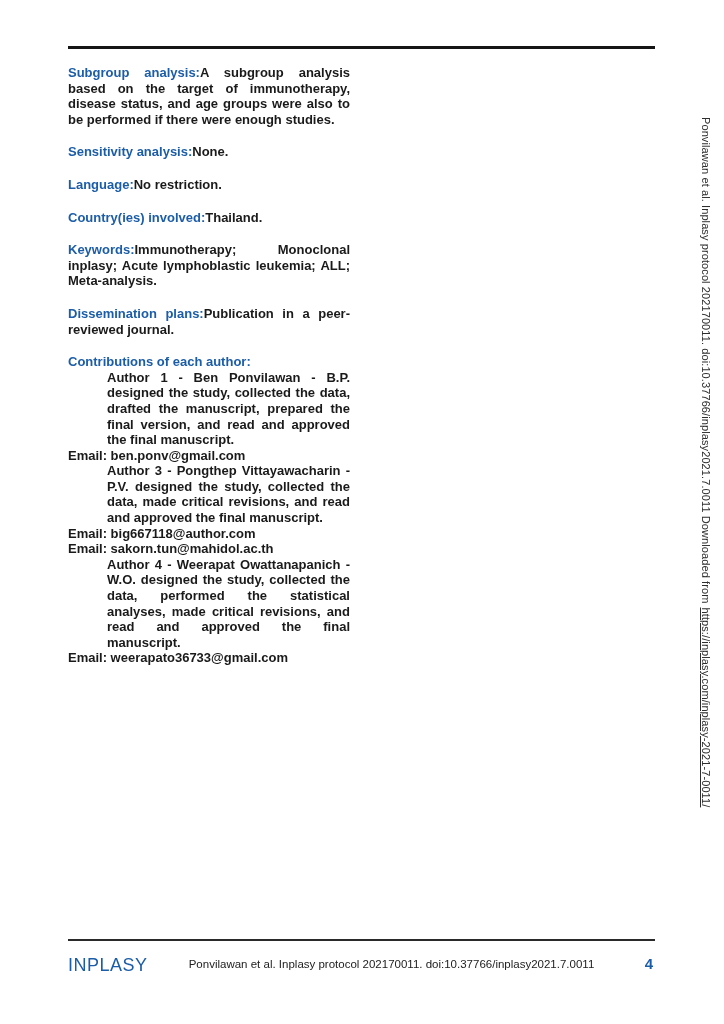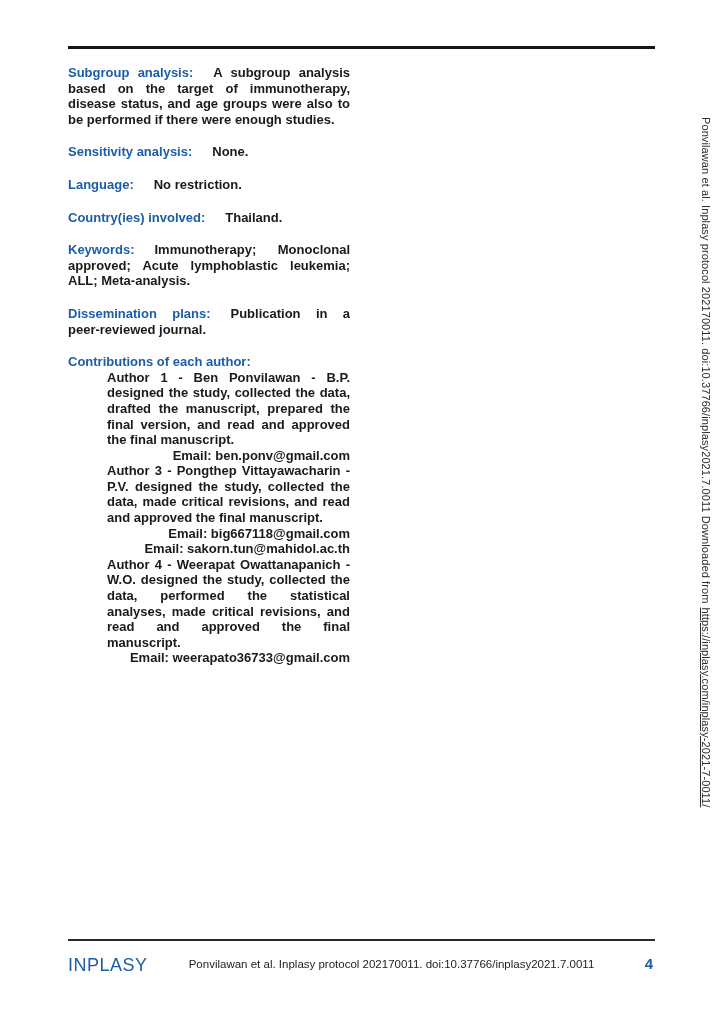--- a/index.html
+++ b/index.html
@@ -32,31 +32,31 @@
     font-size: 13px;
     line-height: 15.6px;
     font-weight: 700;
     text-align: justify;
   }
   .para {
     margin: 0 0 17px 0;
   }
   .section-label {
     color: var(--accent, #1c5da8);
-    margin-right: 20px;
+    margin-right: 0;
   }
   .contrib-heading {
     color: var(--accent, #1c5da8);
   }
   .contrib-text {
     text-align: justify;
     margin-left: 39px;
   }
   .contrib-email {
-    text-align: right;
+    text-align: left;
   }
   .sidebar-citation {
     position: absolute;
     left: 712px;
     top: 117px;
     transform-origin: 0 0;
     transform: rotate(90deg);
     white-space: nowrap;
     font-size: 11px;
     font-weight: 400;
@@ -118,32 +118,32 @@
   <div class="content-column">
 
     <p class="para"><span class="section-label">Subgroup analysis:</span><span>A subgroup analysis based on the target of immunotherapy, disease status, and age groups were also to be performed if there were enough studies.</span></p>
 
     <p class="para"><span class="section-label">Sensitivity analysis:</span><span>None.</span></p>
 
     <p class="para"><span class="section-label">Language:</span><span>No restriction.</span></p>
 
     <p class="para"><span class="section-label">Country(ies) involved:</span><span>Thailand.</span></p>
 
-    <p class="para"><span class="section-label">Keywords:</span><span>Immunotherapy; Monoclonal approved; Acute lymphoblastic leukemia; ALL; Meta-analysis.</span></p>
+    <p class="para"><span class="section-label">Keywords:</span><span>Immunotherapy; Monoclonal inplasy; Acute lymphoblastic leukemia; ALL; Meta-analysis.</span></p>
 
     <p class="para"><span class="section-label">Dissemination plans:</span><span>Publication in a peer-reviewed journal.</span></p>
 
     <div>
       <div class="contrib-heading">Contributions of each author:</div>
 
       <div class="contrib-text">Author 1 - Ben Ponvilawan - B.P. designed the study, collected the data, drafted the manuscript, prepared the final version, and read and approved the final manuscript.</div>
       <div class="contrib-email">Email: ben.ponv@gmail.com</div>
 
       <div class="contrib-text">Author 3 - Pongthep Vittayawacharin - P.V. designed the study, collected the data, made critical revisions, and read and approved the final manuscript.</div>
-      <div class="contrib-email">Email: big667118@gmail.com</div>
+      <div class="contrib-email">Email: big667118@author.com</div>
 
       <div class="contrib-email">Email: sakorn.tun@mahidol.ac.th</div>
 
       <div class="contrib-text">Author 4 - Weerapat Owattanapanich - W.O. designed the study, collected the data, performed the statistical analyses, made critical revisions, and read and approved the final manuscript.</div>
       <div class="contrib-email">Email: weerapato36733@gmail.com</div>
     </div>
 
   </div>
 
   <div class="sidebar-citation"><span>Ponvilawan et al. Inplasy protocol 202170011. doi:10.37766/inplasy2021.7.0011 Downloaded from</span><span class="sidebar-link">https://inplasy.com/inplasy-2021-7-0011/</span></div>

